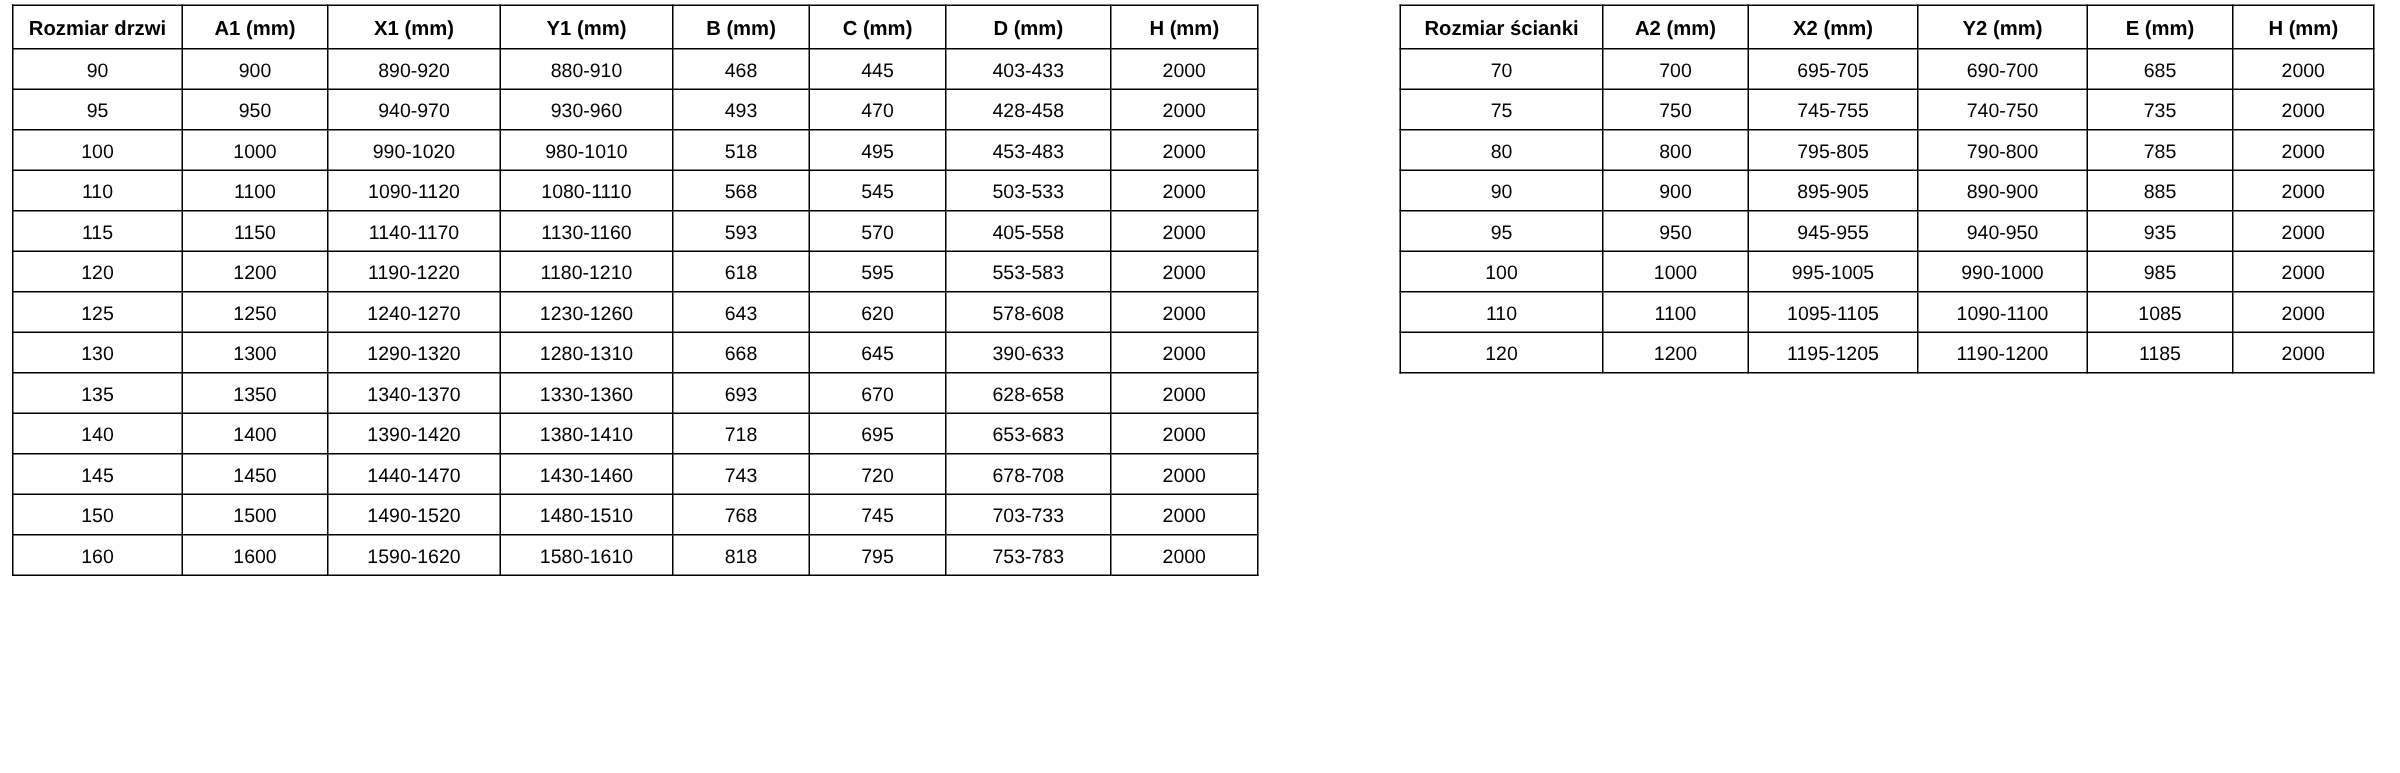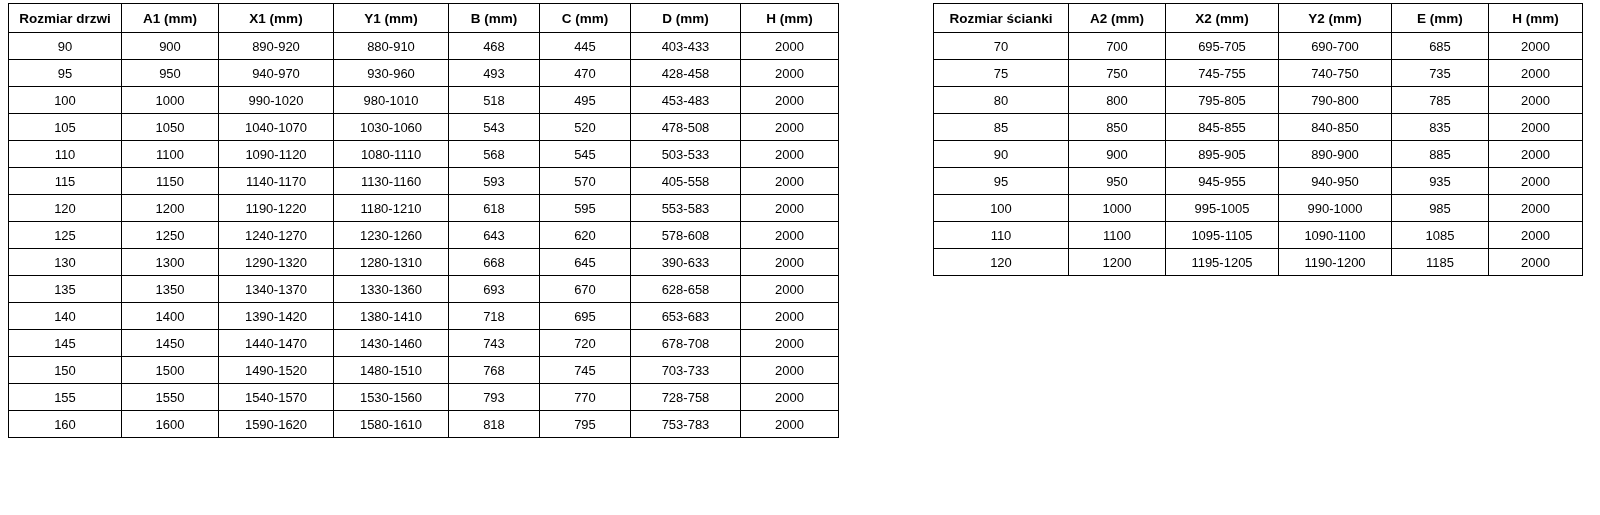--- a/index.html
+++ b/index.html
@@ -122,30 +122,20 @@
           <td>100</td>
           <td>1000</td>
           <td>990-1020</td>
           <td>980-1010</td>
           <td>518</td>
           <td>495</td>
           <td>453-483</td>
           <td>2000</td>
         </tr>
         <tr>
-          <td>105</td>
-          <td>1050</td>
-          <td>1040-1070</td>
-          <td>1030-1060</td>
-          <td>543</td>
-          <td>520</td>
-          <td>478-508</td>
-          <td>2000</td>
-        </tr>
-        <tr>
           <td>110</td>
           <td>1100</td>
           <td>1090-1120</td>
           <td>1080-1110</td>
           <td>568</td>
           <td>545</td>
           <td>503-533</td>
           <td>2000</td>
         </tr>
         <tr>
@@ -219,30 +209,20 @@
           <td>2000</td>
         </tr>
         <tr>
           <td>150</td>
           <td>1500</td>
           <td>1490-1520</td>
           <td>1480-1510</td>
           <td>768</td>
           <td>745</td>
           <td>703-733</td>
-          <td>2000</td>
-        </tr>
-        <tr>
-          <td>155</td>
-          <td>1550</td>
-          <td>1540-1570</td>
-          <td>1530-1560</td>
-          <td>793</td>
-          <td>770</td>
-          <td>728-758</td>
           <td>2000</td>
         </tr>
         <tr>
           <td>160</td>
           <td>1600</td>
           <td>1590-1620</td>
           <td>1580-1610</td>
           <td>818</td>
           <td>795</td>
           <td>753-783</td>
@@ -291,28 +271,20 @@
         </tr>
         <tr>
           <td>80</td>
           <td>800</td>
           <td>795-805</td>
           <td>790-800</td>
           <td>785</td>
           <td>2000</td>
         </tr>
         <tr>
-          <td>85</td>
-          <td>850</td>
-          <td>845-855</td>
-          <td>840-850</td>
-          <td>835</td>
-          <td>2000</td>
-        </tr>
-        <tr>
           <td>90</td>
           <td>900</td>
           <td>895-905</td>
           <td>890-900</td>
           <td>885</td>
           <td>2000</td>
         </tr>
         <tr>
           <td>95</td>
           <td>950</td>

